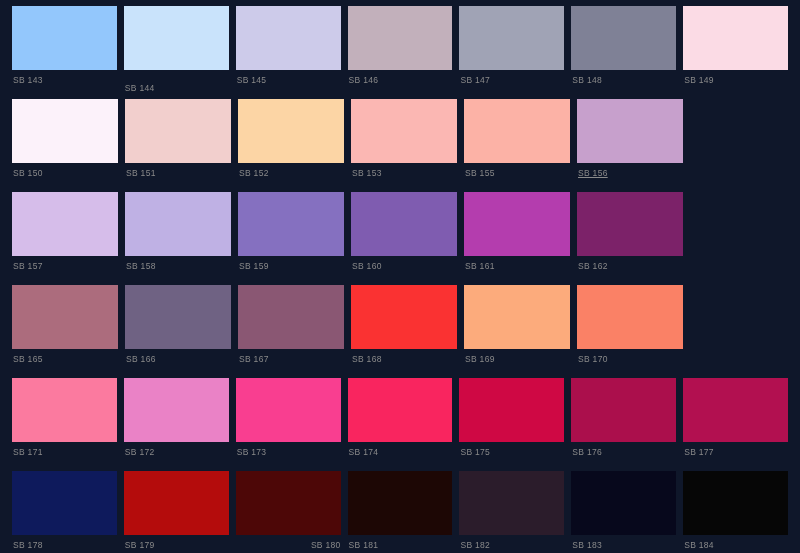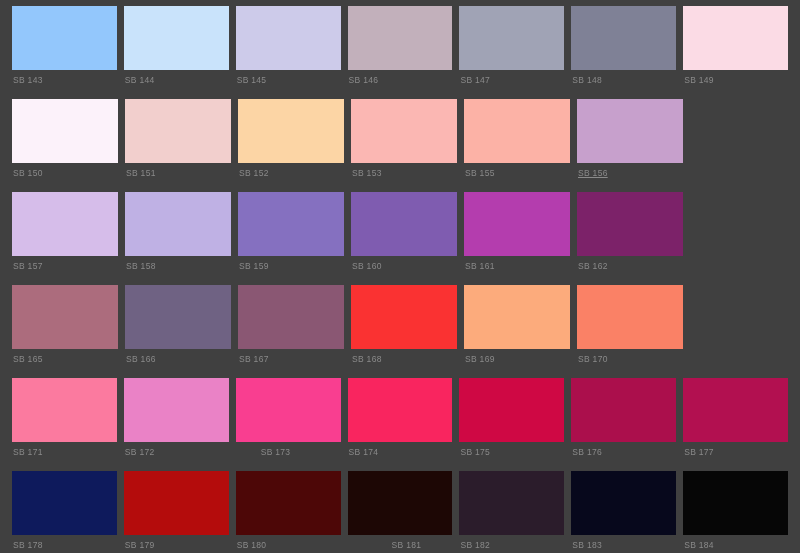--- a/index.html
+++ b/index.html
@@ -52,30 +52,30 @@
     letter-spacing: 0.3px;
     padding-top: 5px;
     padding-left: 1px;
     white-space: nowrap;
     user-select: none;
   }
 </style>
 </head>
 <body>
 
-<div id="palette-page" style="background-color: #404040;">
+<div id="palette-page" style="background-color: #0f172a;">
   <div class="swatch-grid">
       <div class="swatch-row">
         <div class="swatch-cell">
           <div class="swatch-chip" style="background-color: rgb(147, 199, 252);"></div>
           <div class="swatch-label" style="color: rgb(138, 138, 138);">SB 143</div>
         </div>
         <div class="swatch-cell">
           <div class="swatch-chip" style="background-color: rgb(201, 227, 251);"></div>
-          <div class="swatch-label" style="color: rgb(138, 138, 138);">SB 144</div>
+          <div class="swatch-label" style="color: rgb(138, 138, 138); margin-top: 8px;">SB 144</div>
         </div>
         <div class="swatch-cell">
           <div class="swatch-chip" style="background-color: rgb(205, 203, 234);"></div>
           <div class="swatch-label" style="color: rgb(138, 138, 138);">SB 145</div>
         </div>
         <div class="swatch-cell">
           <div class="swatch-chip" style="background-color: rgb(194, 176, 187);"></div>
           <div class="swatch-label" style="color: rgb(138, 138, 138);">SB 146</div>
         </div>
         <div class="swatch-cell">
@@ -173,21 +173,21 @@
         <div class="swatch-cell">
           <div class="swatch-chip" style="background-color: rgb(251, 122, 159);"></div>
           <div class="swatch-label" style="color: rgb(138, 138, 138);">SB 171</div>
         </div>
         <div class="swatch-cell">
           <div class="swatch-chip" style="background-color: rgb(234, 130, 198);"></div>
           <div class="swatch-label" style="color: rgb(138, 138, 138);">SB 172</div>
         </div>
         <div class="swatch-cell">
           <div class="swatch-chip" style="background-color: rgb(249, 62, 144);"></div>
-          <div class="swatch-label" style="color: rgb(138, 138, 138); margin-left: 24px;">SB 173</div>
+          <div class="swatch-label" style="color: rgb(138, 138, 138);">SB 173</div>
         </div>
         <div class="swatch-cell">
           <div class="swatch-chip" style="background-color: rgb(249, 37, 95);"></div>
           <div class="swatch-label" style="color: rgb(138, 138, 138);">SB 174</div>
         </div>
         <div class="swatch-cell">
           <div class="swatch-chip" style="background-color: rgb(207, 8, 68);"></div>
           <div class="swatch-label" style="color: rgb(138, 138, 138);">SB 175</div>
         </div>
         <div class="swatch-cell">
@@ -203,25 +203,25 @@
         <div class="swatch-cell">
           <div class="swatch-chip" style="background-color: rgb(14, 26, 92);"></div>
           <div class="swatch-label" style="color: rgb(138, 138, 138);">SB 178</div>
         </div>
         <div class="swatch-cell">
           <div class="swatch-chip" style="background-color: rgb(180, 12, 12);"></div>
           <div class="swatch-label" style="color: rgb(138, 138, 138);">SB 179</div>
         </div>
         <div class="swatch-cell">
           <div class="swatch-chip" style="background-color: rgb(77, 7, 7);"></div>
-          <div class="swatch-label" style="color: rgb(138, 138, 138);">SB 180</div>
+          <div class="swatch-label" style="color: rgb(138, 138, 138); text-align: right;">SB 180</div>
         </div>
         <div class="swatch-cell">
           <div class="swatch-chip" style="background-color: rgb(29, 7, 5);"></div>
-          <div class="swatch-label" style="color: rgb(138, 138, 138); margin-left: 43px;">SB 181</div>
+          <div class="swatch-label" style="color: rgb(138, 138, 138);">SB 181</div>
         </div>
         <div class="swatch-cell">
           <div class="swatch-chip" style="background-color: rgb(43, 28, 43);"></div>
           <div class="swatch-label" style="color: rgb(138, 138, 138);">SB 182</div>
         </div>
         <div class="swatch-cell">
           <div class="swatch-chip" style="background-color: rgb(7, 8, 28);"></div>
           <div class="swatch-label" style="color: rgb(138, 138, 138);">SB 183</div>
         </div>
         <div class="swatch-cell">

